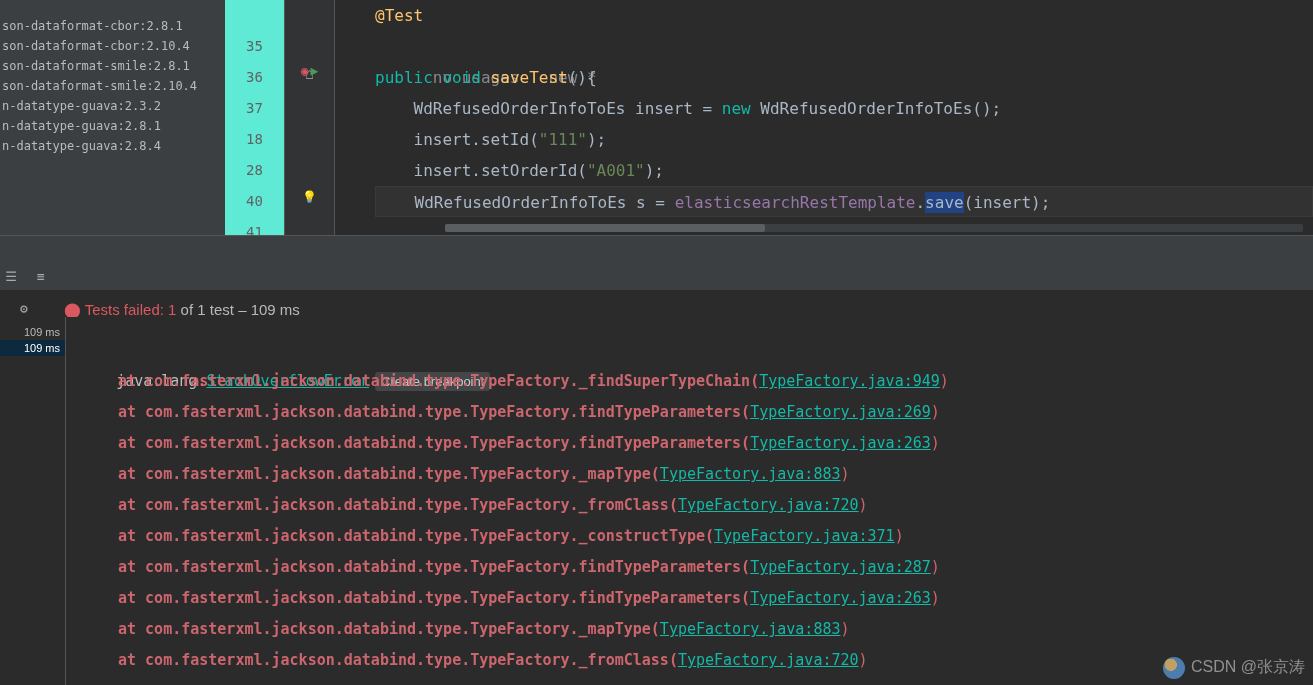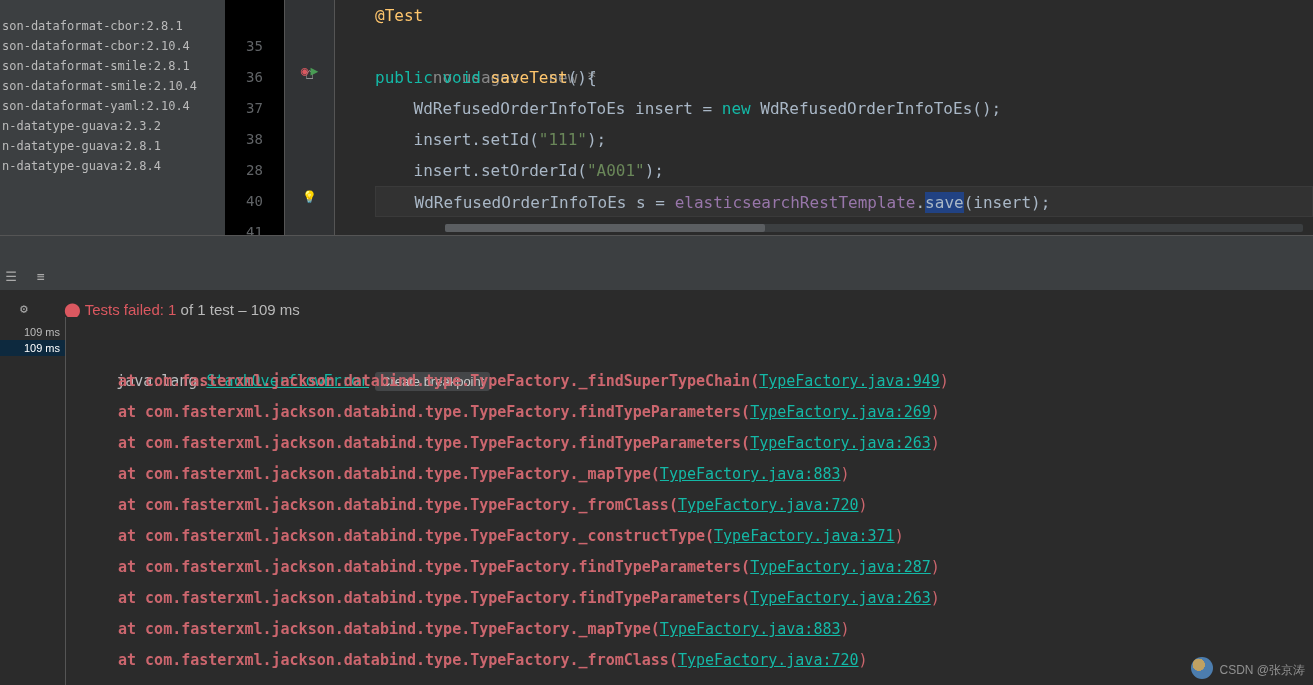--- a/index.html
+++ b/index.html
@@ -22,21 +22,21 @@
     color:#bbbbbb; font-size:12px;
     padding:3px 2px 3px 2px;
     white-space:nowrap;
   }
   
   .editor {
     position:absolute; left:225px; top:0; right:0; height:235px;
     background:#2b2b2b; display:flex;
   }
   .gutter {
-    width:60px; background:#000000; color:#606366;
+    width:60px; background:#5eead4; color:#606366;
     text-align:center; font-size:14px; line-height:31px;
     border-right:1px solid #555;
     position:relative;
   }
   .gnum { position:relative; height:31px; }
   .g-icons {
     width:50px; background:#313335; display:flex; flex-direction:column;
     align-items:center; position:relative; border-right:1px solid #555;
   }
   .code {
@@ -109,49 +109,48 @@
   .console .link { color:#14b8a6; text-decoration:underline; }
   .console .white { color:#bcbec0; }
   .console .button-bp {
     background:#444648; color:#ccc; font-family:sans-serif; font-size:13px;
     padding:2px 6px; border-radius:3px; margin-left:6px;margin-top:36px;
   }
   .console-line { white-space:pre; height:31px; }
   .at { color:#cc666e; margin-left:38px;font-weight:bold;}
   .watermark {
     position:absolute; right:8px; bottom:6px; color:#bbb;
-    font-family:sans-serif; font-size:12px; opacity:.7;
-    display:flex; align-items:flex-end; gap:6px;
+    font-family:sans-serif; font-size:16px; opacity:.7;
+    display:flex; align-items:flex-start; gap:6px;
   }
   .watermark .globe{
     width:22px;height:22px;border-radius:50%;
     background:radial-gradient(circle at 35% 35%, #ffd37a 0 30%, #5aa0e6 31% 100%);
   }
 </style>
 </head>
 <body>
 
 <div class="libs" id="libs">
     <div class="lib-item">son-dataformat-cbor:2.8.1</div>
     <div class="lib-item">son-dataformat-cbor:2.10.4</div>
     <div class="lib-item">son-dataformat-smile:2.8.1</div>
     <div class="lib-item">son-dataformat-smile:2.10.4</div>
-    <div class="lib-item">son-dataformat-yaml:2.10.4</div>
     <div class="lib-item">n-datatype-guava:2.3.2</div>
     <div class="lib-item">n-datatype-guava:2.8.1</div>
     <div class="lib-item">n-datatype-guava:2.8.4</div>
   </div>
 
 <div class="editor">
   <div class="gutter" id="gutter">
       <div class="gnum"></div>
       <div class="gnum">35</div>
       <div class="gnum">36</div>
       <div class="gnum">37</div>
-      <div class="gnum">38</div>
+      <div class="gnum">18</div>
       <div class="gnum">28</div>
       <div class="gnum">40</div>
       <div class="gnum">41</div>
     </div>
   <div class="g-icons">
     <span class="run-area" style="left:auto;top:63px;position:absolute;">
       <span class="bug">◉</span>
       <span class="play">▶</span>
     </span>
     <span class="shield" style="left:auto;top:68px; position:absolute;">☖</span>

